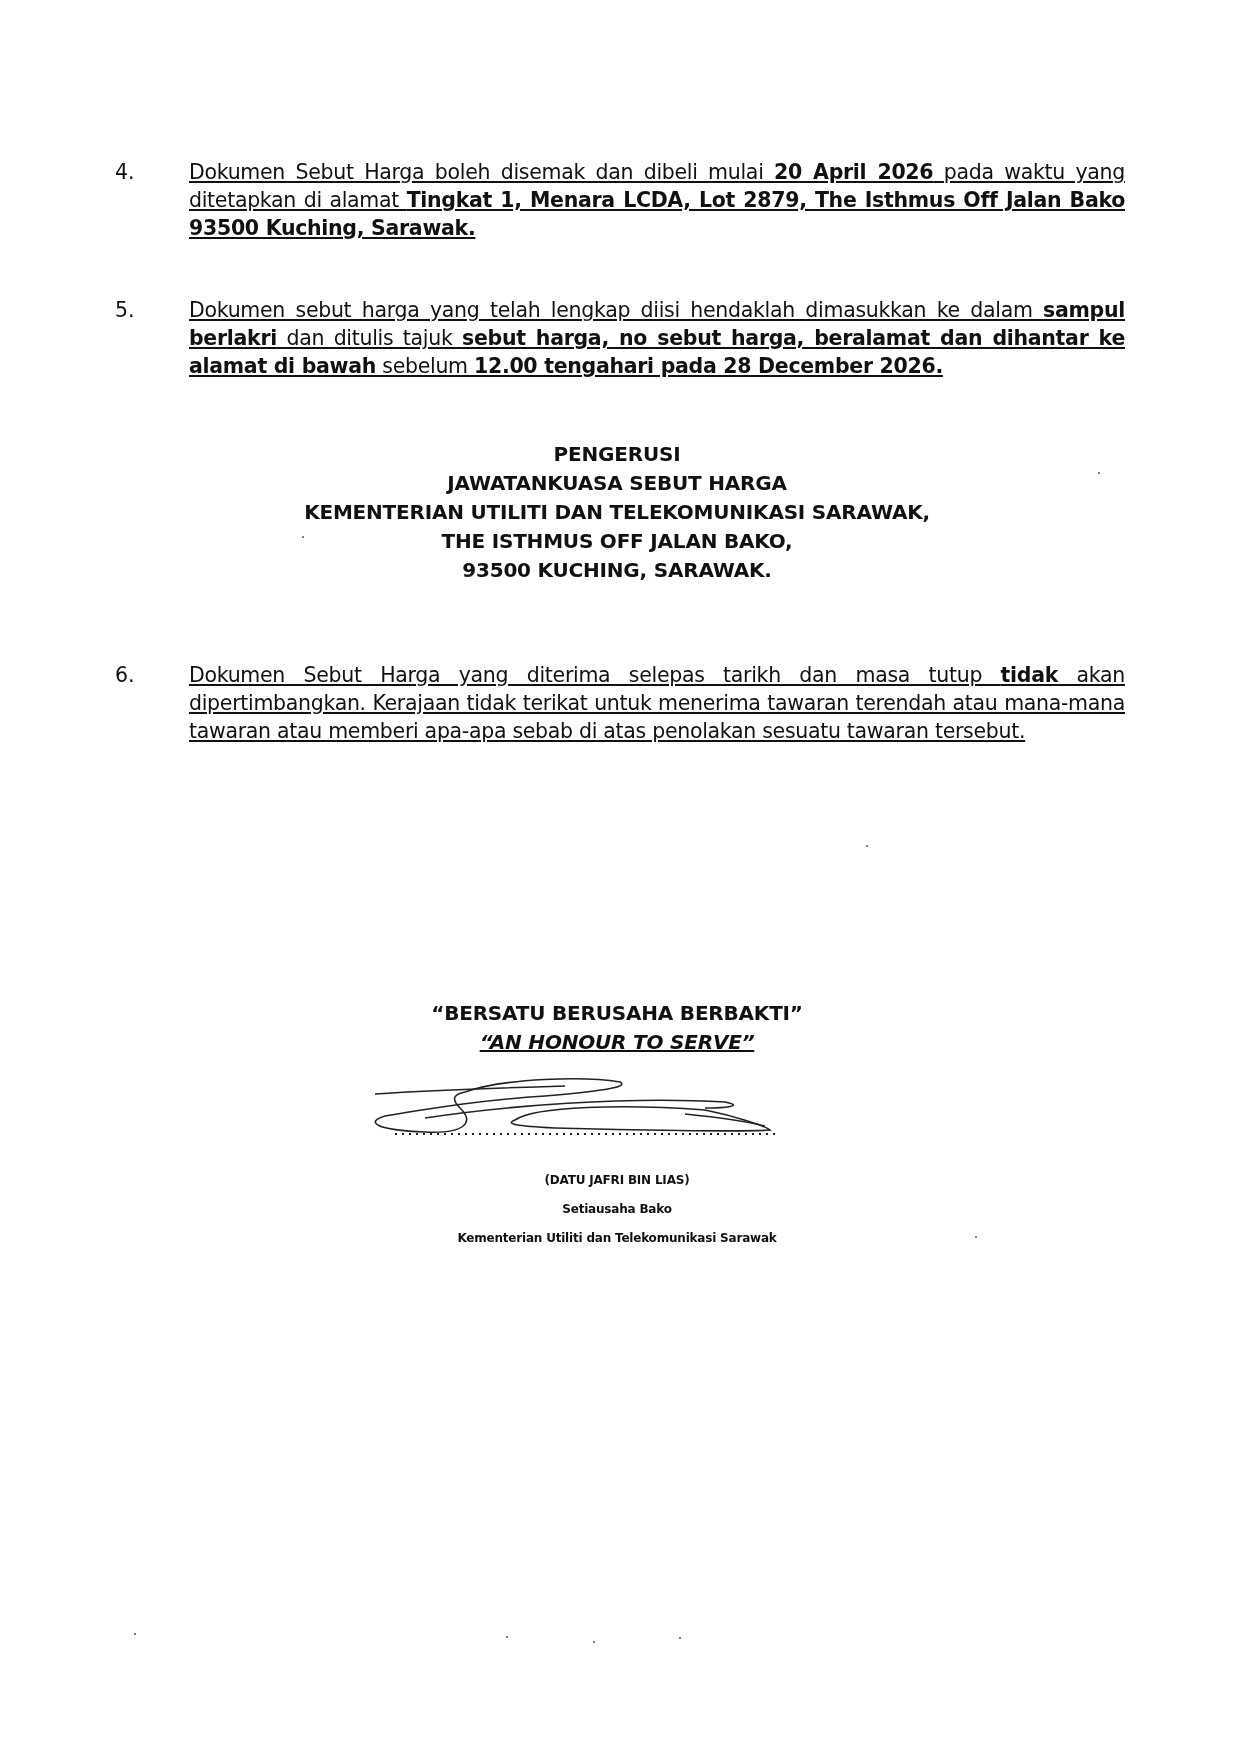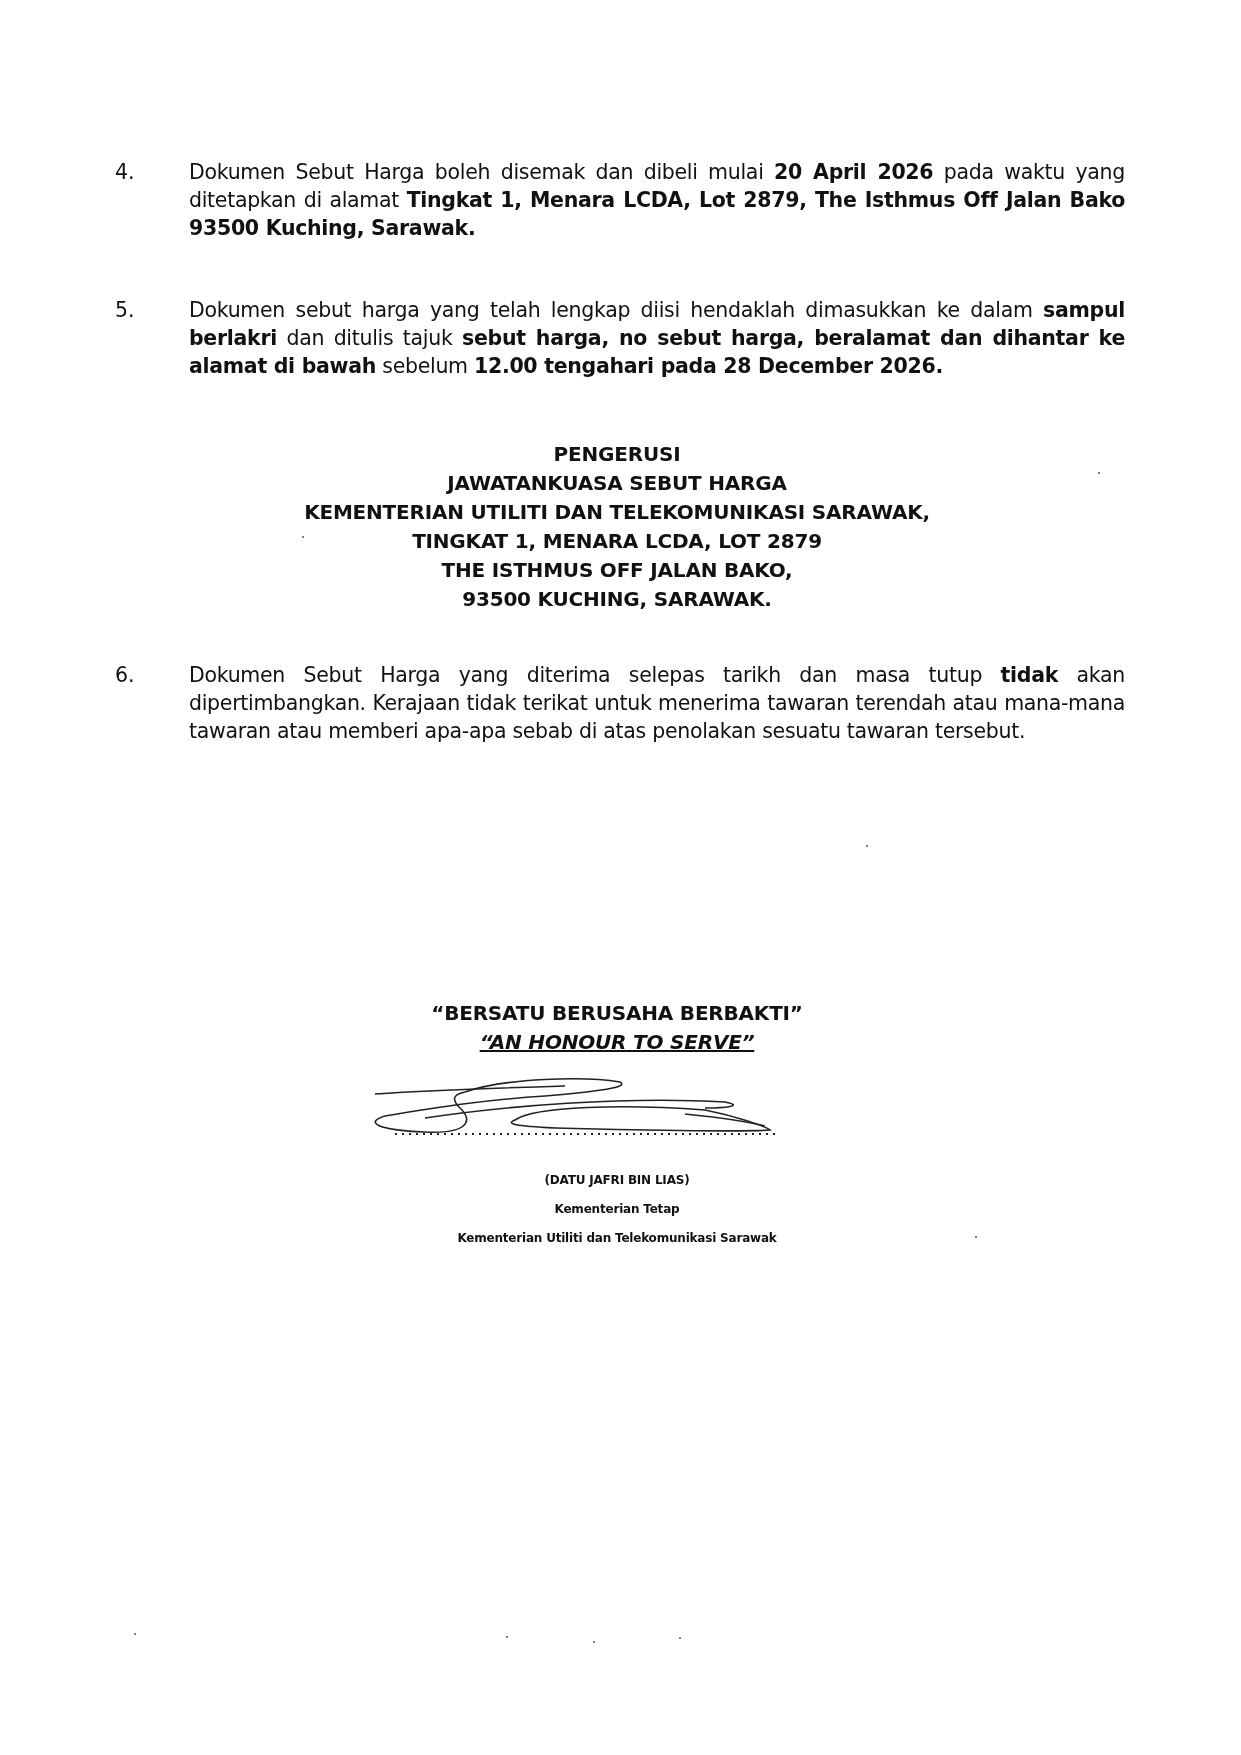--- a/index.html
+++ b/index.html
@@ -6,21 +6,21 @@
     body {
       width: 1241px; height: 1755px; position: relative; overflow: hidden;
       font-family: "DejaVu Sans", sans-serif; color: #111;
     }
     .para {
       position: absolute; left: 115px; width: 1010px;
       font-size: 20.5px; line-height: 28px;
     }
     .para .num { position: absolute; left: 0; top: 0; width: 40px; }
     .para .text {
-      margin-left: 74px; text-align: justify; letter-spacing: -0.3px;
+      margin-left: 74px; text-align: justify; letter-spacing: -0.3px; text-decoration: underline;
     }
     .para .text b { font-weight: bold; }
     #p4 { top: 158px; }
     #p5 { top: 296px; }
     #p6 { top: 661px; }
     .center-block {
       position: absolute; left: 0; width: 1234px; text-align: center;
       font-size: 20px; line-height: 29px; font-weight: bold; letter-spacing: -0.2px;
     }
     #address { top: 440px; }
@@ -42,21 +42,20 @@
 
 <div class="para" id="p5">
   <span class="num">5.</span>
   <div class="text"><span>Dokumen sebut harga yang telah lengkap diisi hendaklah dimasukkan ke dalam </span><b>sampul berlakri</b><span> dan ditulis tajuk </span><b>sebut harga, no sebut harga, beralamat dan dihantar ke alamat di bawah</b><span> sebelum </span><b>12.00 tengahari pada 28 December 2026.</b></div>
 </div>
 
 <div class="center-block" id="address">
   <div>PENGERUSI</div>
   <div>JAWATANKUASA SEBUT HARGA</div>
   <div>KEMENTERIAN UTILITI DAN TELEKOMUNIKASI SARAWAK,</div>
-  <div>TINGKAT 1, MENARA LCDA, LOT 2879</div>
   <div>THE ISTHMUS OFF JALAN BAKO,</div>
   <div>93500 KUCHING, SARAWAK.</div>
 </div>
 
 <div class="para" id="p6">
   <span class="num">6.</span>
   <div class="text"><span>Dokumen Sebut Harga yang diterima selepas tarikh dan masa tutup </span><b>tidak</b><span> akan dipertimbangkan.  Kerajaan tidak terikat untuk menerima tawaran terendah atau mana-mana tawaran atau memberi apa-apa sebab di atas penolakan sesuatu tawaran tersebut.</span></div>
 </div>
 
 <div class="center-block" id="motto">
@@ -68,21 +67,21 @@
   <path d="M10 24 C 70 20, 130 18, 200 16"></path>
   <path d="M100 22 C 140 8, 220 6, 255 12 C 262 16, 250 20, 180 26 C 120 30, 80 36, 20 46 C 0 52, 10 60, 60 62 C 100 64, 110 52, 95 38 C 85 28, 90 24, 100 22"></path>
   <path d="M60 48 C 140 36, 260 26, 360 32 C 380 36, 360 38, 340 38"></path>
   <path d="M150 50 C 170 36, 260 34, 340 40 C 370 46, 400 56, 405 60 C 380 62, 260 60, 190 58 C 150 56, 140 54, 150 50"></path>
   <path d="M320 44 C 360 48, 385 52, 400 56"></path>
   <path d="M30 64 L 410 64" stroke-dasharray="2 5" stroke-width="2"></path>
 </svg>
 
 <div class="center-block" id="signatory">
   <div>(DATU JAFRI BIN LIAS)</div>
-  <div>Kementerian Tetap</div>
+  <div>Setiausaha Bako</div>
   <div>Kementerian Utiliti dan Telekomunikasi Sarawak</div>
 </div>
 
 <div class="speck" style="left:302px;top:536px;"></div>
 <div class="speck" style="left:1098px;top:472px;"></div>
 <div class="speck" style="left:866px;top:845px;"></div>
 <div class="speck" style="left:975px;top:1236px;"></div>
 <div class="speck" style="left:134px;top:1633px;"></div>
 <div class="speck" style="left:506px;top:1636px;"></div>
 <div class="speck" style="left:593px;top:1641px;"></div>

